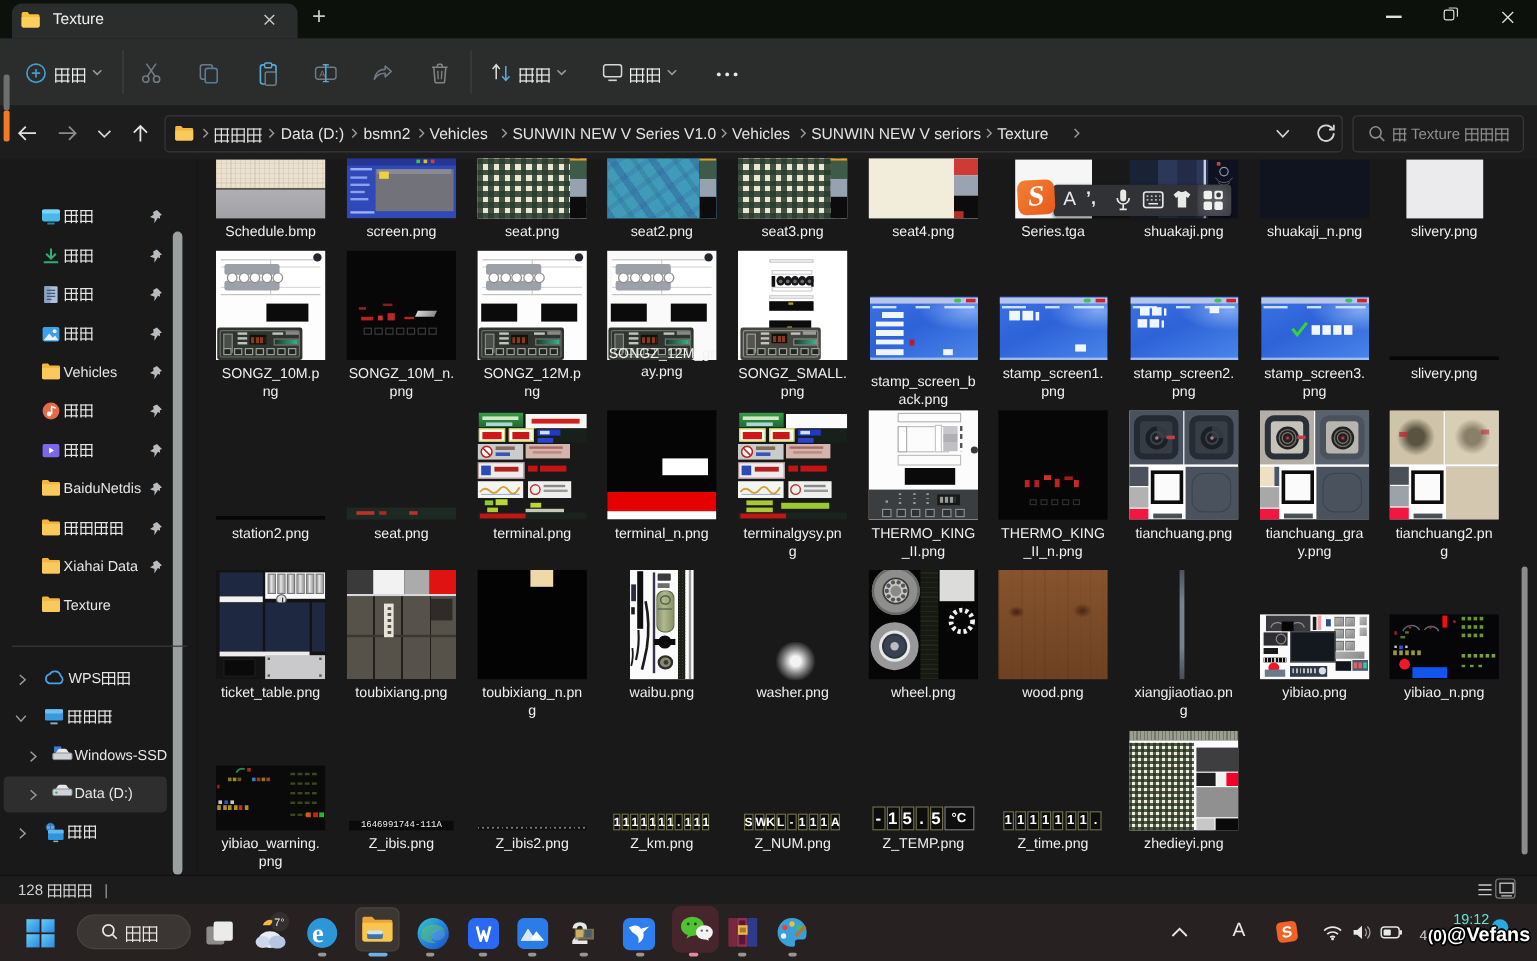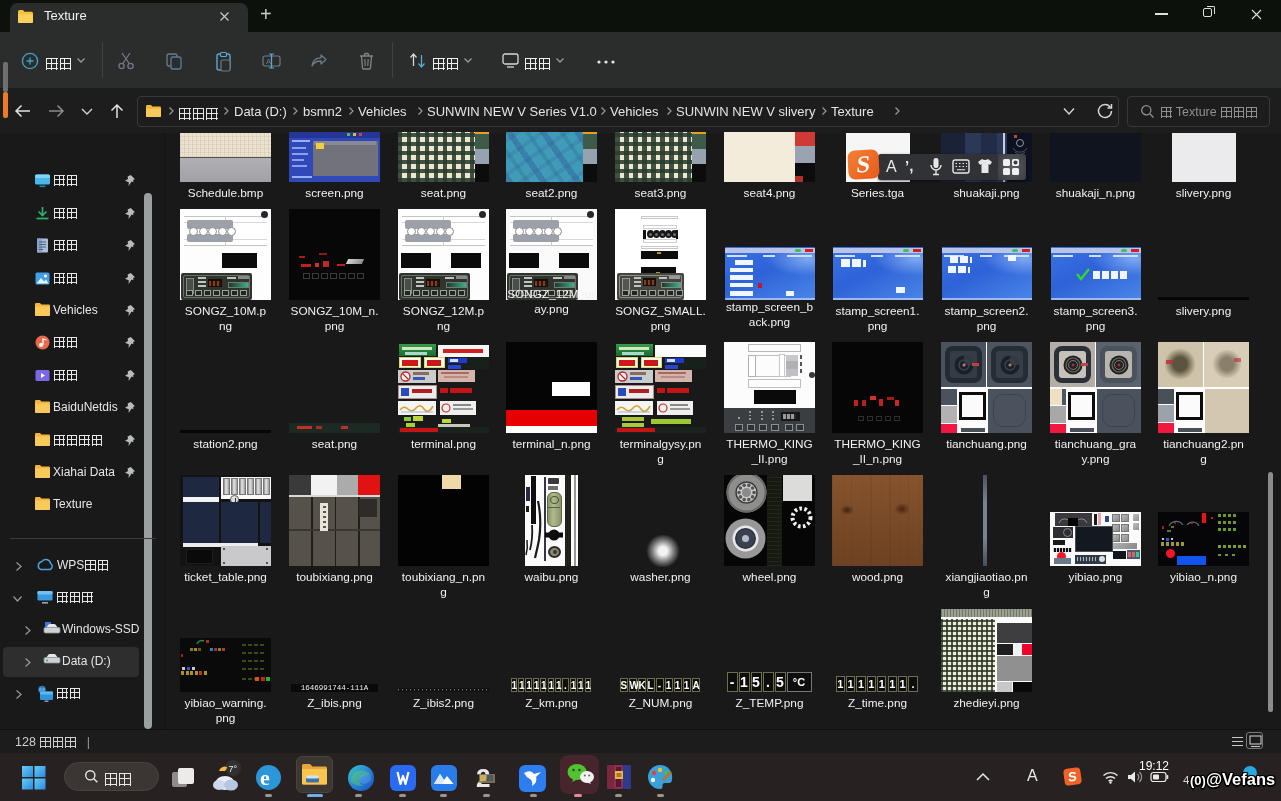--- a/index.html
+++ b/index.html
@@ -186,21 +186,21 @@
       <svg width="8" height="10" viewBox="0 0 8 10">
         <path d="M2.5 1.5 L6 5 L2.5 8.5" fill="none" stroke="#9a9a9a" stroke-width="1.2"></path>
       </svg>
     </div>
 <div class="a" style="left:610px;top:104px;color:#e4e4e4;font-size:13px">Vehicles</div>
 <div class="a" style="left:665px;top:106px">
       <svg width="8" height="10" viewBox="0 0 8 10">
         <path d="M2.5 1.5 L6 5 L2.5 8.5" fill="none" stroke="#9a9a9a" stroke-width="1.2"></path>
       </svg>
     </div>
-<div class="a" style="left:676px;top:104px;color:#e4e4e4;font-size:13px">SUNWIN NEW V slivery</div>
+<div class="a" style="left:676px;top:104px;color:#e4e4e4;font-size:13px">SUNWIN NEW V seriors</div>
 <div class="a" style="left:820px;top:106px">
       <svg width="8" height="10" viewBox="0 0 8 10">
         <path d="M2.5 1.5 L6 5 L2.5 8.5" fill="none" stroke="#9a9a9a" stroke-width="1.2"></path>
       </svg>
     </div>
 <div class="a" style="left:831px;top:104px;color:#e4e4e4;font-size:13px">Texture</div>
 <div class="a" style="left:893px;top:106px">
       <svg width="8" height="10" viewBox="0 0 8 10">
         <path d="M2.5 1.5 L6 5 L2.5 8.5" fill="none" stroke="#9a9a9a" stroke-width="1.2"></path>
       </svg>
@@ -694,21 +694,21 @@
       <div class="a" style="left:62px;top:7.5px;width:25px;height:2.5px;background:#cfe0ff"></div>
       <div class="a" style="left:0;top:50.5px;width:90px;height:2px;background:rgba(190,210,245,.75)"></div>
       <div class="a" style="left:10px;top:13px;width:18px;height:4.5px;background:#f0f6ff"></div>
       <div class="a" style="left:5px;top:20.5px;width:23px;height:4.5px;background:#f0f6ff"></div>
       <div class="a" style="left:5px;top:28px;width:23px;height:4.5px;background:#f0f6ff"></div>
       <div class="a" style="left:5px;top:35.5px;width:23px;height:4.5px;background:#f0f6ff"></div>
       <div class="a" style="left:5px;top:44px;width:23px;height:4.5px;background:#f0f6ff"></div>
       <div class="a" style="left:33.5px;top:35.5px;width:4px;height:5px;background:#c01828"></div>
       <div class="a" style="left:61px;top:44px;width:8px;height:5px;background:#f0f6ff"></div>
     </div>
-<div class="lbl" style="left:715.0px;top:300px">stamp_screen_b<br>ack.png</div>
+<div class="lbl" style="left:715.0px;top:311px">stamp_screen_b<br>ack.png</div>
 <div class="a" style="left:832.5px;top:247px;width:90px;height:53px;overflow:hidden">
       <div class="a" style="left:0;top:0;width:90px;height:53px;background:linear-gradient(155deg,#3a74e4 0%,#2e62d8 45%,#4a86e8 100%)"></div>
       <div class="a" style="left:30px;top:6px;width:70px;height:30px;background:radial-gradient(ellipse 60px 24px at 75% 20%,rgba(150,190,250,.75),rgba(150,190,250,0) 70%)"></div>
       <div class="a" style="left:0;top:1px;width:90px;height:4.5px;background:#b8c4ea"></div>
       <div class="a" style="left:70px;top:1.5px;width:6px;height:3.5px;background:#3fc24f;border-radius:2px"></div>
       <div class="a" style="left:80px;top:1.5px;width:8px;height:3.5px;background:#d02020"></div>
       <div class="a" style="left:2px;top:7.5px;width:20px;height:2.5px;background:#cfe0ff"></div>
       <div class="a" style="left:38px;top:7.5px;width:12px;height:2.5px;background:#cfe0ff"></div>
       <div class="a" style="left:62px;top:7.5px;width:25px;height:2.5px;background:#cfe0ff"></div>
       <div class="a" style="left:0;top:50.5px;width:90px;height:2px;background:rgba(190,210,245,.75)"></div>
@@ -1579,16 +1579,16 @@
         <path d="M11.5 4 A4.5 4.5 0 0 1 11.5 10 M13.5 2 A7 7 0 0 1 13.5 12" fill="none" stroke="#9a9a9a" stroke-width="1.2"></path>
       </svg>
     </div>
 <div class="a" style="left:1150px;top:771px">
       <svg width="19" height="12" viewBox="0 0 19 12">
         <rect x="1" y="1.5" width="15" height="9" rx="2.5" fill="none" stroke="#e8e8e8" stroke-width="1.2"></rect>
         <rect x="3" y="3.5" width="6" height="5" rx="1" fill="#e8e8e8"></rect>
         <rect x="16.5" y="4" width="1.8" height="4" rx=".8" fill="#e8e8e8"></rect>
       </svg>
     </div>
-<div class="a" style="left:1139px;top:759px;color:#ffffff;font-size:12px">19:12</div>
+<div class="a" style="left:1211px;top:759px;color:#5eead4;font-size:12px">19:12</div>
 <div class="a" style="left:1183px;top:774px;color:#d8d8d8;font-size:11.5px">40</div>
 <div class="a" style="left:1243px;top:766px;width:14px;height:14px;background:#2aa8e0;border-radius:50%"></div>
 <div class="a" style="left:1190px;top:770px;color:#fff;font-size:16.5px;font-weight:bold;text-shadow:-1.5px 0 #000,1.5px 0 #000,0 -1.5px #000,0 1.5px #000,-1px -1px #000,1px 1px #000,-1px 1px #000,1px -1px #000;letter-spacing:0"><span style="font-size:13px">(0)</span>@Vefans</div>
 </div>
 </body></html>

